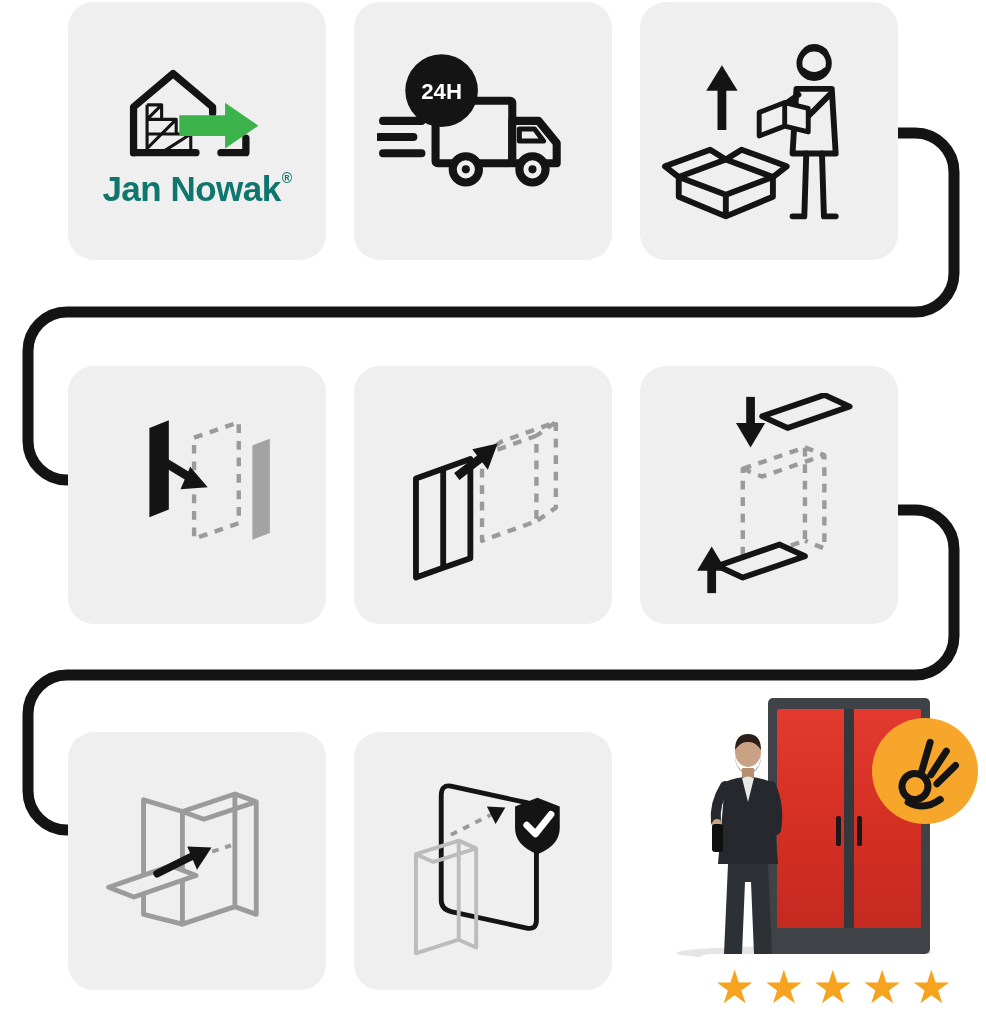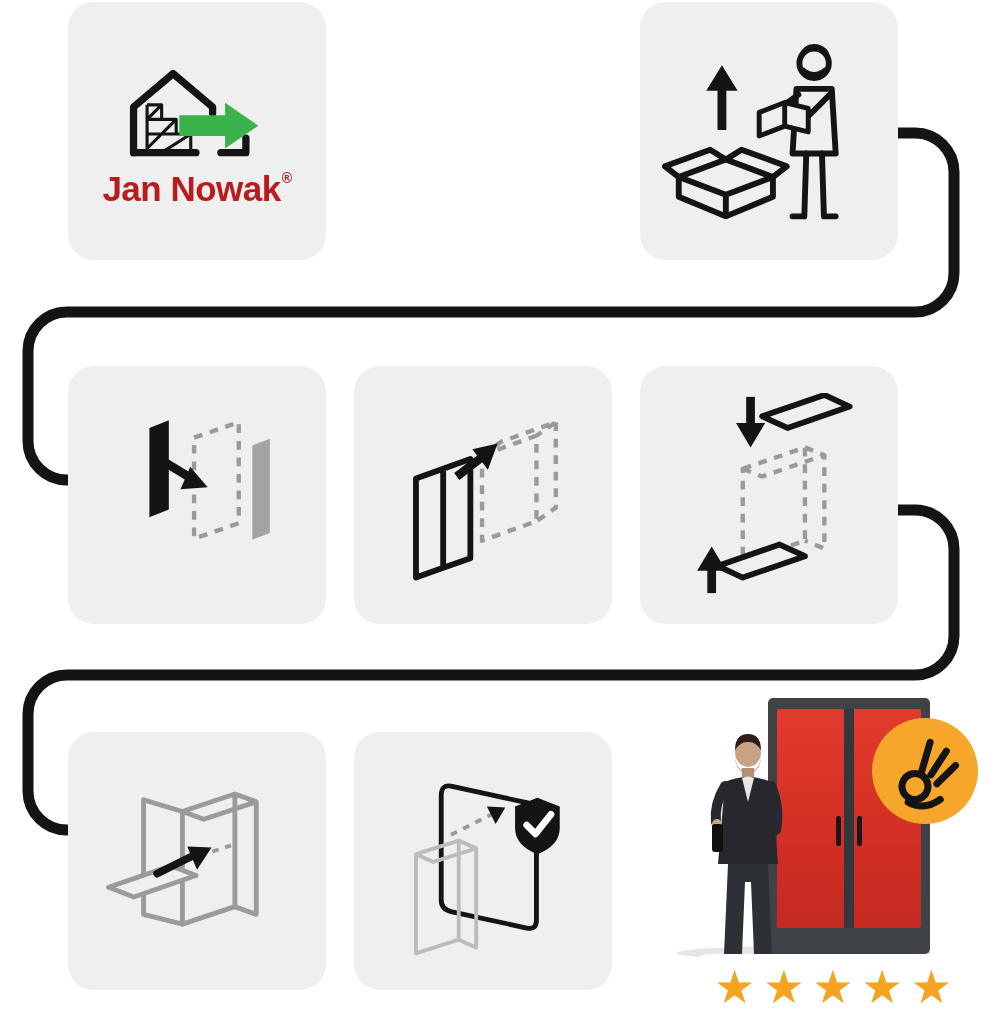--- a/index.html
+++ b/index.html
@@ -10,21 +10,21 @@
   .flow{position:absolute;left:0;top:0;z-index:1;}
 
   
   .card{position:absolute;width:258px;height:258px;background:#efefef;border-radius:26px;
         display:flex;align-items:center;justify-content:center;z-index:2;}
   .pos-a1{left:68px;top:2px}.pos-a2{left:354px;top:2px}.pos-a3{left:640px;top:2px}
   .pos-b1{left:68px;top:366px}.pos-b2{left:354px;top:366px}.pos-b3{left:640px;top:366px}
   .pos-c1{left:68px;top:732px}.pos-c2{left:354px;top:732px}
 
   .brand{display:flex;flex-direction:column;align-items:center;gap:10px;}
-  .brand-text{font-size:35px;font-weight:800;color:#b91c1c;letter-spacing:-0.5px;line-height:1;}
+  .brand-text{font-size:35px;font-weight:800;color:#0f766e;letter-spacing:-0.5px;line-height:1;}
   .brand-text sup{font-size:14px;font-weight:700;vertical-align:18px;margin-left:1px;}
 
   
   .ln  {stroke:#141414;stroke-width:7;fill:none;stroke-linejoin:round;stroke-linecap:round;}
   .lnt {stroke:#141414;stroke-width:3;fill:none;stroke-linejoin:round;}
   .ln5 {stroke:#141414;stroke-width:5;fill:none;stroke-linejoin:round;stroke-linecap:round;}
   .ln5f{stroke:#141414;stroke-width:5;fill:#efefef;stroke-linejoin:round;}
   .ln6 {stroke:#141414;stroke-width:6;fill:none;stroke-linejoin:round;stroke-linecap:round;}
   .ln6f{stroke:#141414;stroke-width:6;fill:#efefef;stroke-linejoin:round;}
   .ln8 {stroke:#141414;stroke-width:8;fill:none;stroke-linecap:round;stroke-linejoin:round;}
@@ -75,20 +75,34 @@
         <path class="ln" d="M14 92 V48 L52 16 L90 48 V54"></path>
         <path class="ln" d="M14 92 H74"></path>
         <path class="ln" d="M98 92 H122 V78"></path>
         <path class="lnt" d="M27 46 V92 M27 46 H41 V60 H55 V74 H69 V92 M27 60 H55 M27 74 H69 M41 46 L27 60 M55 60 L27 88 M69 74 L41 92"></path>
         <path d="M58 56 H102 V44 L134 66 L102 88 V76 H58 Z" fill="#3bb24a"></path>
       </svg>
       <div class="brand-text"><span>Jan Nowak</span><sup>®</sup></div>
     </div>
   </div>
 
+  <div class="card pos-a2">
+    <svg width="212" height="162" viewBox="0 0 210 160">
+      <path class="ln8" d="M6 70 H44 M2 86 H36 M6 102 H44"></path>
+      <rect class="ln8f" x="58" y="50" width="76" height="62" rx="2"></rect>
+      <path class="ln8f" d="M134 70 H160 L178 92 V112 H134 Z"></path>
+      <path class="ln5" d="M141 78 H156 L165 90 H141 Z"></path>
+      <circle class="wheel" cx="88" cy="118" r="13"></circle>
+      <circle cx="88" cy="118" r="4" fill="#141414"></circle>
+      <circle class="wheel" cx="154" cy="118" r="13"></circle>
+      <circle cx="154" cy="118" r="4" fill="#141414"></circle>
+      <circle cx="64" cy="40" r="36" fill="#141414"></circle>
+      <text class="badge-text" x="64" y="48">24H</text>
+    </svg>
+  </div>
 
   <div class="card pos-a3">
     <svg width="216" height="206" viewBox="0 0 220 210">
       <path class="ln6" d="M18 152 L66 134 L114 152 L114 172 L66 192 L18 172 Z M18 152 L66 170 L114 152 M66 170 V192"></path>
       <path class="ln6" d="M18 152 L4 141 L50 124 L66 134 M114 152 L128 141 L82 124 L66 134"></path>
       <path class="ln9" d="M62 104 V58"></path>
       <polygon points="62,38 46,64 78,64" fill="#141414"></polygon>
       <circle class="ln6f" cx="156" cy="36" r="15"></circle>
       <path class="ln5" d="M142 30 Q147 17 159 19 Q168 21 170 30"></path>
       <path class="ln5" d="M145 43 Q156 52 167 43"></path>

